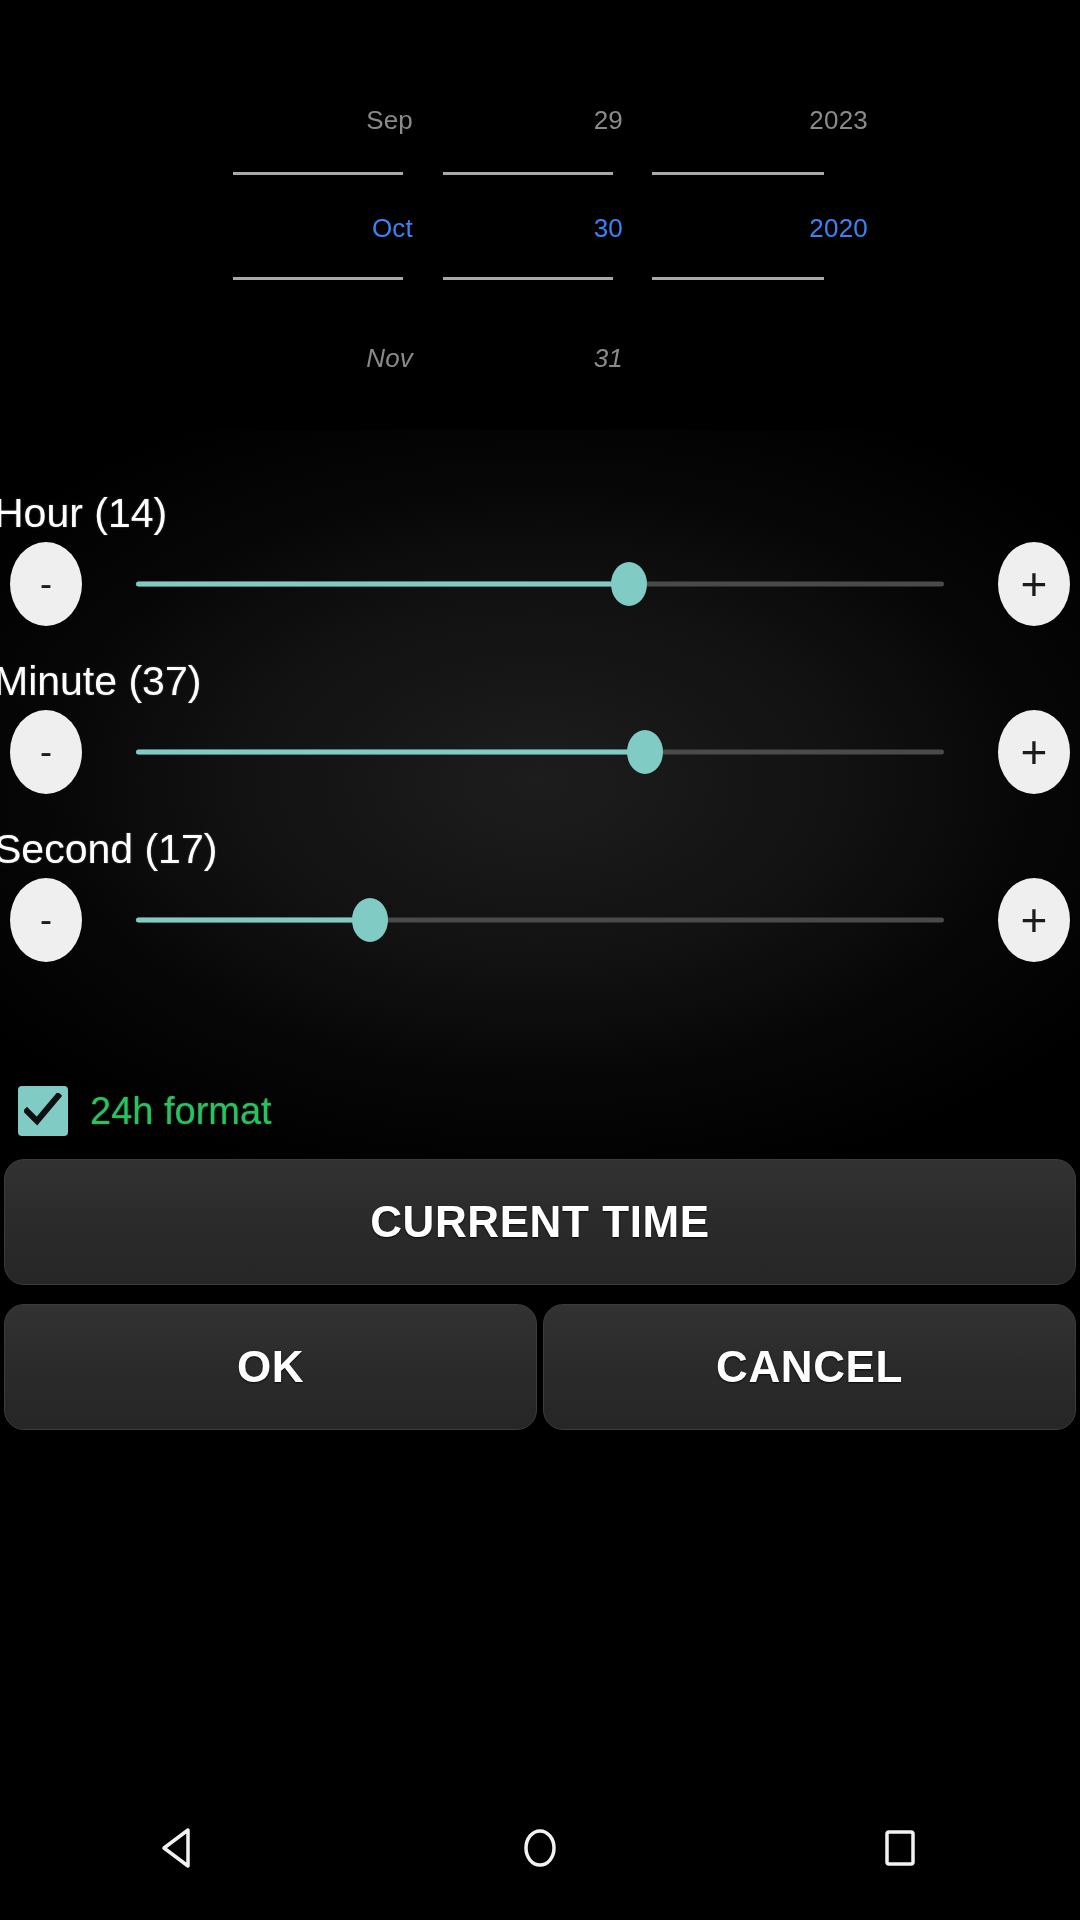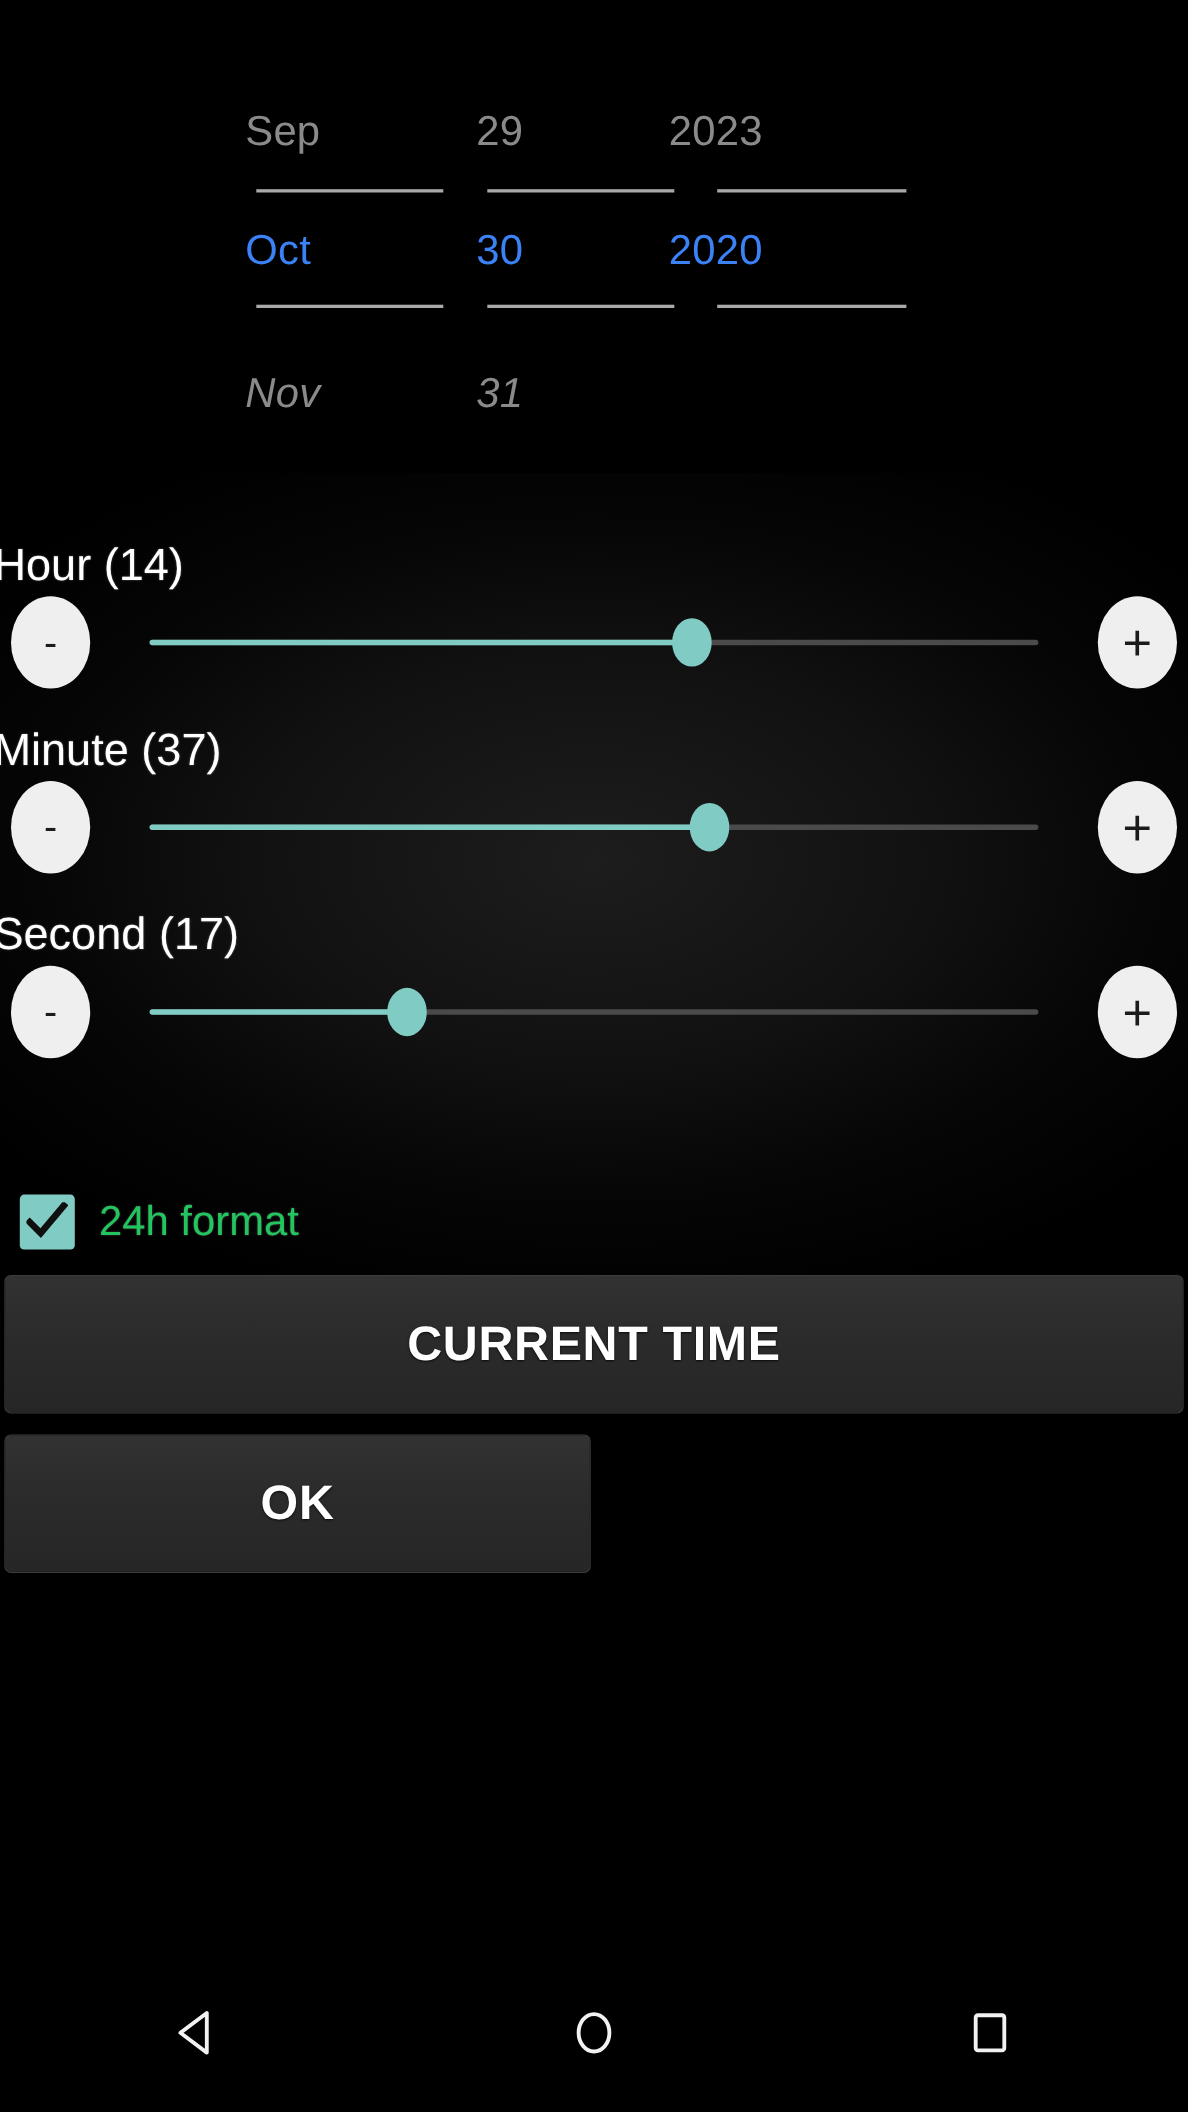--- a/index.html
+++ b/index.html
@@ -29,22 +29,22 @@
   .dp-col {
     position:absolute; top:0; height:440px; width:230px;
     display:flex; flex-direction:column; align-items:center;
   }
   .dp-col.months { left:203px; }
   .dp-col.days   { left:413px; }
   .dp-col.years  { left:623px; }
   .dp-col.years .dp-val { width:260px; }
 
   .dp-val {
-    width:190px; text-align:left;
-    font-size:38px; line-height:40px;
+    width:190px; text-align:right;
+    font-size:26px; line-height:40px;
     letter-spacing:0.2px;
   }
   .dp-val.prev, .dp-val.next { color:#8a8a8a; }
   .dp-val.cur { color:#3b82f6; }
 
   .dp-slot-prev { position:absolute; top:100px; left:50%; transform:translateX(-50%); }
   .dp-slot-cur  { position:absolute; top:208px; left:50%; transform:translateX(-50%); }
   .dp-slot-next { position:absolute; top:338px; left:50%; transform:translateX(-50%);font-style:italic; }
 
   .dp-rule {
@@ -107,21 +107,21 @@
   .cb-label {
     margin-left:22px; font-size:38px; color:#22c55e;
     text-shadow:0 0 2px rgba(255,255,255,0.3);
   }
 
   
   .btn {
     position:absolute;
     background:linear-gradient(180deg,#323232 0%,#2b2b2b 45%,#262626 100%);
     border:1px solid #3c3c3c;
-    border-radius:6px;
+    border-radius:20px;
     display:flex; align-items:center; justify-content:center;
     color:#ffffff; font-size:44px; font-weight:bold; letter-spacing:0.6px;
     text-shadow:0 1px 2px rgba(0,0,0,0.8);
   }
   #btn-current-time { left:4px; top:1159px; width:1072px; height:126px; }
   #btn-ok     { left:4px;   top:1304px; width:533px; height:126px; }
   #btn-cancel { left:543px; top:1304px; width:533px; height:126px; }
 
   
   #navbar {
@@ -210,20 +210,21 @@
     <div class="cb-box">
       <svg width="38" height="36" viewBox="0 0 38 36">
         <polyline points="3,18 13,28 34,3" fill="none" stroke="#101010" stroke-width="6" stroke-linecap="square" stroke-linejoin="miter"></polyline>
       </svg>
     </div>
     <div class="cb-label">24h format</div>
   </div>
 
   <div class="btn" id="btn-current-time">CURRENT TIME</div>
   <div class="btn" id="btn-ok">OK</div>
+  <div class="btn" id="btn-cancel">CANCEL</div>
 
   <div id="navbar">
     <div class="nav-btn">
       <svg width="46" height="46" viewBox="0 0 46 46">
         <polygon points="31,5 31,41 7,23" fill="none" stroke="#f2f2f2" stroke-width="3.5" stroke-linejoin="round"></polygon>
       </svg>
     </div>
     <div class="nav-btn">
       <svg width="46" height="46" viewBox="0 0 46 46">
         <ellipse cx="23" cy="23" rx="14" ry="17" fill="none" stroke="#f2f2f2" stroke-width="3.5"></ellipse>

